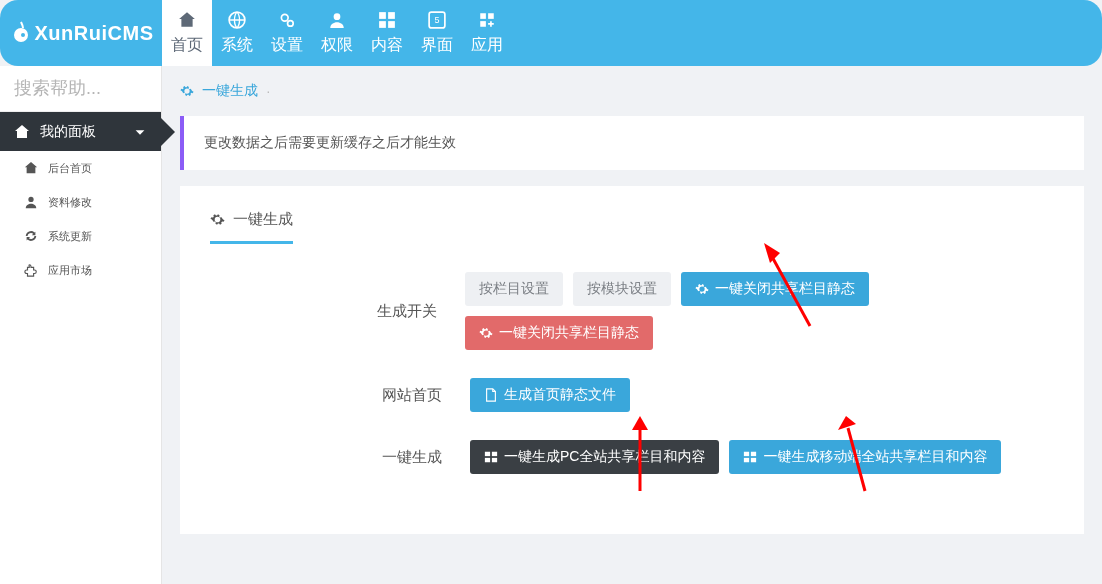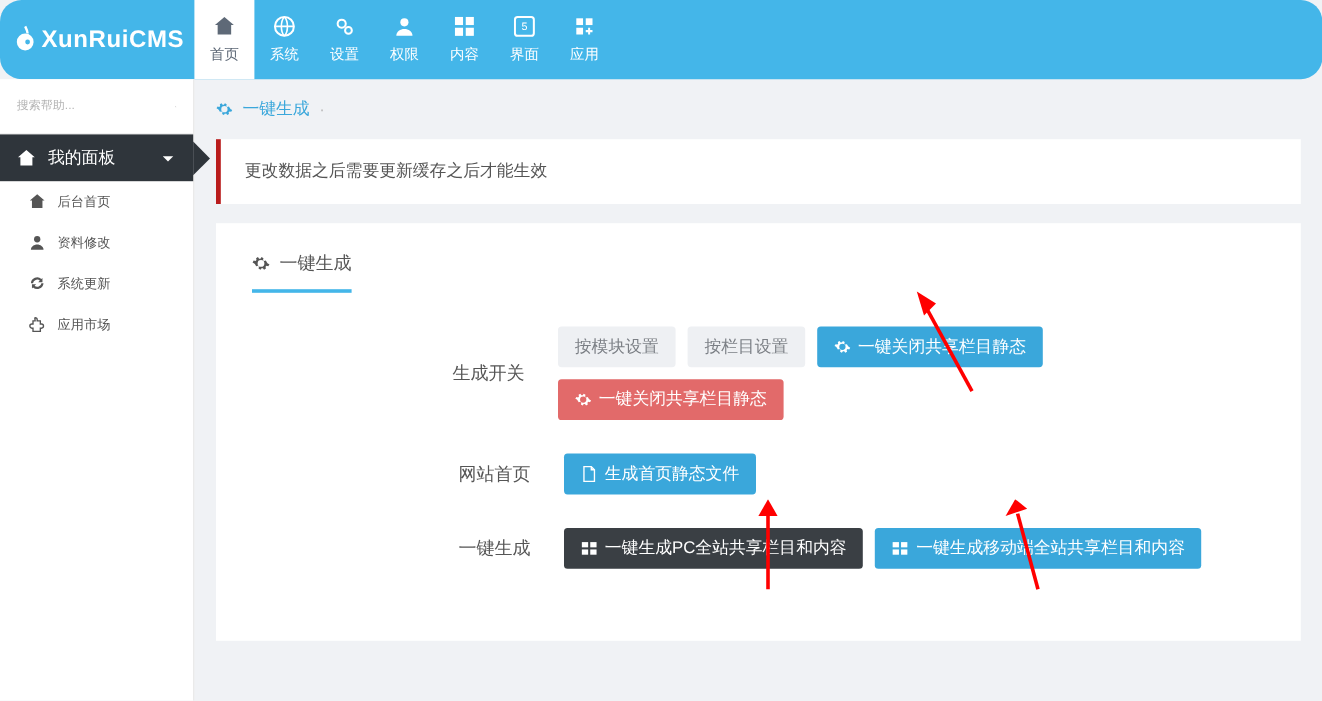--- a/index.html
+++ b/index.html
@@ -1,44 +1,44 @@
 <!DOCTYPE html>
 <html><head>
 <meta charset="utf-8">
 <style>
   * { box-sizing: border-box; margin: 0; padding: 0; font-family: "Microsoft YaHei", Arial, sans-serif; }
   body { width: 1102px; height: 584px; background: #f0f2f5; display: flex; flex-direction: column; overflow: hidden; }
 
   .topbar { height: 66px; background: #44b6e9; display: flex; align-items: stretch; border-radius: 18px; }
   .logo { width: 162px; display: flex; align-items: center; justify-content: center; color: #fff; font-size: 20px; font-weight: 600; letter-spacing: .5px; }
   .logo svg { height: 24px; width: 24px; margin-right: 2px; }
-  .navitem { width: 50px; display: flex; flex-direction: column; align-items: center; justify-content: center; color: #fff; font-size: 12px; cursor: pointer; }
+  .navitem { width: 50px; display: flex; flex-direction: column; align-items: center; justify-content: center; color: #fff; font-size: 16px; cursor: pointer; }
   .navitem.active { background: #fff; color: #5e6977; }
   .navitem svg { width: 18px; height: 18px; margin-bottom: 6px; }
 
   .shell { flex: 1; display: flex; min-height: 0; }
 
   .sidebar { width: 162px; background: #fff; border-right: 1px solid #e5e5e5; display: flex; flex-direction: column; }
   .search-row { height: 46px; display: flex; align-items: center; padding: 0 14px; border-bottom: 1px solid #eee; }
-  .search-row input { border: none; outline: none; flex: 1; font-size: 10px; color: #701a75; background: transparent; }
+  .search-row input { border: none; outline: none; flex: 1; font-size: 18px; color: #701a75; background: transparent; }
   .search-row input::placeholder { color: #b5b5b5; }
   .search-row svg { width: 16px; height: 16px; fill: #c5c5c5; }
 
   .panel-hdr { background: #2f353b; color: #fff; height: 39px; display: flex; align-items: center; padding: 0 14px; font-size: 14px; position: relative; cursor: pointer; }
   .panel-hdr svg.home { width: 16px; height: 16px; fill: #fff; margin-right: 10px; }
   .panel-hdr .chev { margin-left: auto; width: 14px; height: 14px; fill: #fff; }
   .panel-hdr::after { content: ""; position: absolute; right: -14px; top: 50%; transform: translateY(-50%); border-left: 14px solid #2f353b; border-top: 14px solid transparent; border-bottom: 14px solid transparent; }
   .sideitem { height: 34px; display: flex; align-items: center; padding-left: 24px; color: #555; font-size: 11px; cursor: pointer; }
   .sideitem svg { width: 14px; height: 14px; margin-right: 10px; fill: #555; }
 
   .main { flex: 1; padding: 16px 18px; display: flex; flex-direction: column; gap: 16px; position: relative; min-width: 0; }
   .breadcrumb { display: flex; align-items: center; gap: 8px; color: #3aa7db; font-size: 14px; }
   .breadcrumb svg { width: 14px; height: 14px; fill: #3aa7db; }
 
-  .callout { background: #fff; border-left: 4px solid #b91c1c; padding: 18px 20px; color: #555; font-size: 14px; }
+  .callout { background: #fff; border-left: 4px solid #8b5cf6; padding: 18px 20px; color: #555; font-size: 14px; }
 
   .card { background: #fff; padding: 24px 30px 60px 30px; position: relative; }
   .tab { display: inline-flex; align-items: center; gap: 8px; color: #555; font-size: 15px; padding-bottom: 12px; border-bottom: 3px solid #44b6e9; }
   .tab svg { width: 15px; height: 15px; fill: #555; }
 
   .formrow { display: flex; align-items: center; margin-top: 28px; }
   .formrow:first-of-type { margin-top: 40px; }
   .formrow .label { width: 260px; text-align: right; padding-right: 28px; color: #555; font-size: 15px; }
   .btnbar { display: flex; gap: 10px; flex-wrap: wrap; }
 
@@ -238,24 +238,24 @@
         <svg viewBox="0 0 16 16">
             <use href="#i-gear"></use>
           </svg>
         <span>一键生成</span>
       </div>
 
       <div class="formrow">
         <div class="label">生成开关</div>
         <div class="btnbar">
           <button class="btn btn-gray">
-              <span>按模块设置</span>
+              <span>按栏目设置</span>
             </button>
           <button class="btn btn-gray">
-              <span>按栏目设置</span>
+              <span>按模块设置</span>
             </button>
           <button class="btn btn-blue">
             <svg viewBox="0 0 16 16">
                 <use href="#i-gear"></use>
               </svg>
             <span>一键关闭共享栏目静态</span>
           </button>
           <button class="btn btn-red">
             <svg viewBox="0 0 16 16">
                 <use href="#i-gear"></use>

